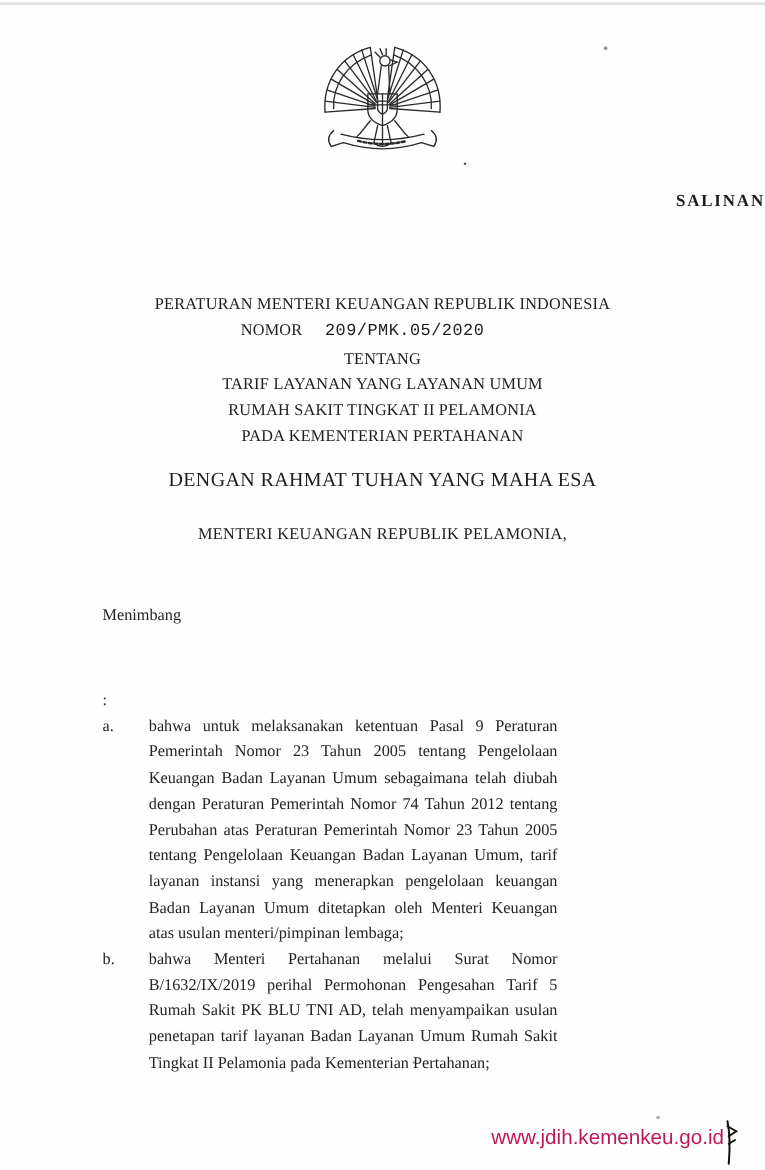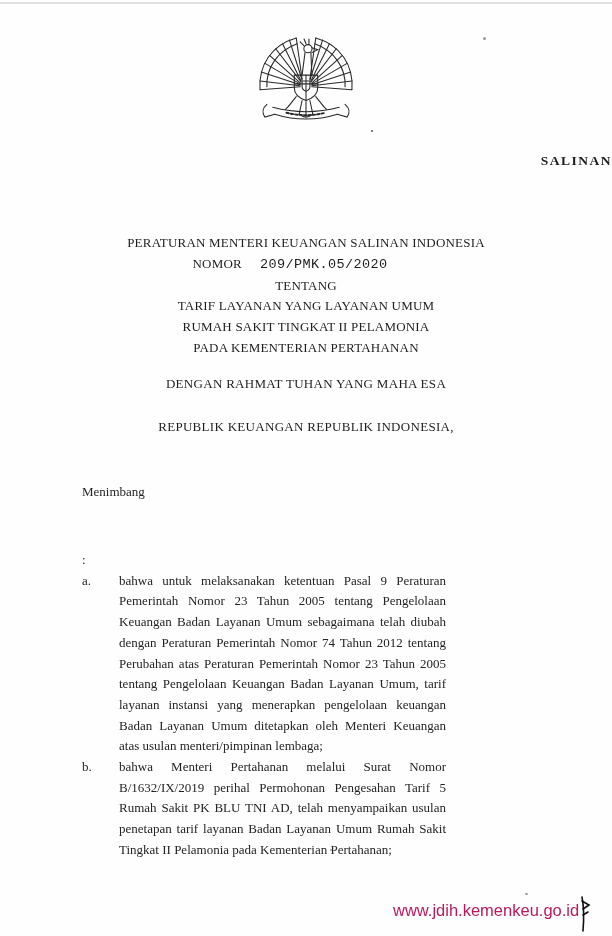--- a/index.html
+++ b/index.html
@@ -47,21 +47,21 @@
   }
   .nomor-line{position:relative;left:-16px;}
   .nomor-line .gap{display:inline-block;width:18px;}
   .mono{
     font-family:"Liberation Mono", monospace;
     font-size:13.5px;letter-spacing:.4px;
   }
 
   .invocation{
     position:absolute;top:376px;left:0;width:100%;
-    text-align:center;font-size:13px;letter-spacing:.3px;color:#1e1e1e;
+    text-align:center;font-size:16px;letter-spacing:.3px;color:#1e1e1e;
   }
   .authority{
     position:absolute;top:419px;left:0;width:100%;
     text-align:center;font-size:13px;letter-spacing:.3px;color:#1e1e1e;
   }
 
   .considerations{
     position:absolute;top:482px;left:82px;width:448px;
     display:flex;align-items:flex-start;
     font-size:13px;line-height:20.7px;flex-direction:column;
@@ -156,32 +156,32 @@
       <path d="M16,73 q34,9 68,0"></path>
       <path d="M18,80 q32,10 64,0"></path>
       <path d="M30,78.5 q20,5 40,0" stroke-width="2" stroke-dasharray="2.5,2"></path>
     </svg>
   </div>
 
 
   <div class="salinan">SALINAN</div>
 
   <div class="title-block">
-    <div>PERATURAN MENTERI KEUANGAN SALINAN INDONESIA</div>
+    <div>PERATURAN MENTERI KEUANGAN REPUBLIK INDONESIA</div>
     <div class="nomor-line">
       <span>NOMOR</span><span class="gap"></span><span class="mono">209/PMK.05/2020</span>
     </div>
     <div>TENTANG</div>
     <div>TARIF LAYANAN YANG LAYANAN UMUM</div>
     <div>RUMAH SAKIT TINGKAT II PELAMONIA</div>
     <div>PADA KEMENTERIAN PERTAHANAN</div>
   </div>
 
   <div class="invocation">DENGAN RAHMAT TUHAN YANG MAHA ESA</div>
-  <div class="authority">REPUBLIK KEUANGAN REPUBLIK INDONESIA,</div>
+  <div class="authority">MENTERI KEUANGAN REPUBLIK PELAMONIA,</div>
 
   <div class="considerations">
     <div class="c-label">Menimbang</div>
     <div class="c-colon">:</div>
     <div class="c-items">
       <div class="c-item">
         <div class="c-marker">a.</div>
         <div class="c-text">bahwa untuk melaksanakan ketentuan Pasal 9 Peraturan Pemerintah Nomor 23 Tahun 2005 tentang Pengelolaan Keuangan Badan Layanan Umum sebagaimana telah diubah dengan Peraturan Pemerintah Nomor 74 Tahun 2012 tentang Perubahan atas Peraturan Pemerintah Nomor 23 Tahun 2005 tentang Pengelolaan Keuangan Badan Layanan Umum, tarif layanan instansi yang menerapkan pengelolaan keuangan Badan Layanan Umum ditetapkan oleh Menteri Keuangan atas usulan menteri/pimpinan lembaga;</div>
       </div>
       <div class="c-item">

